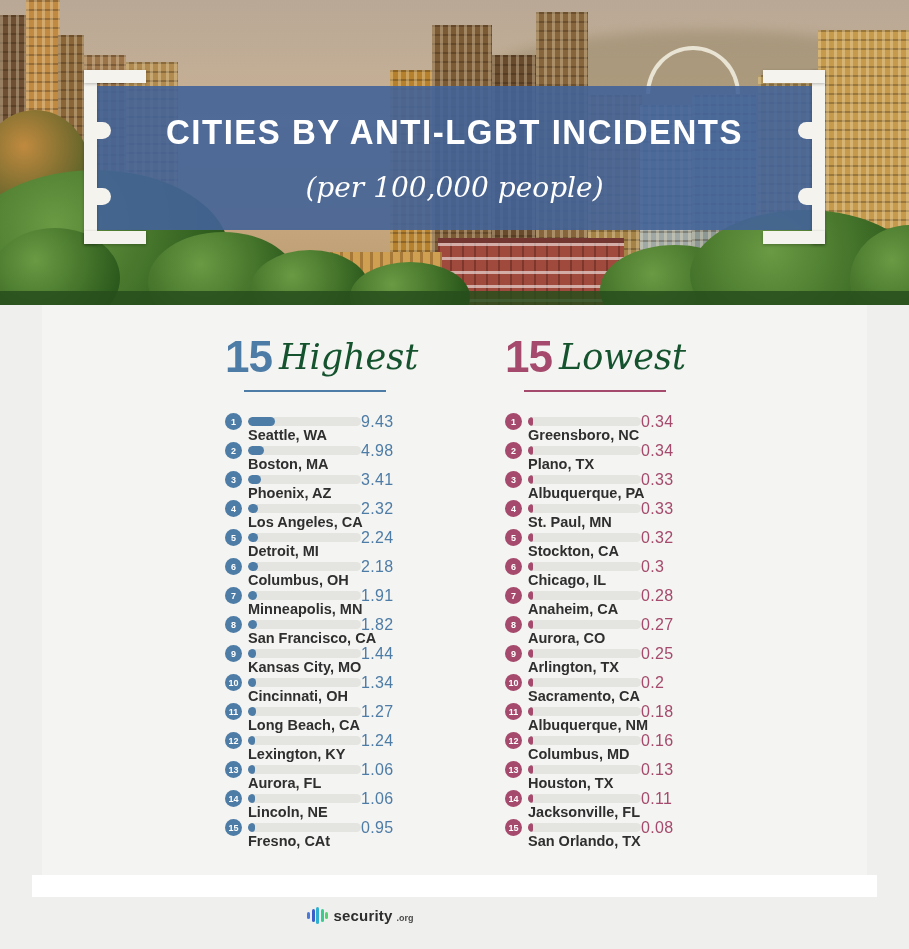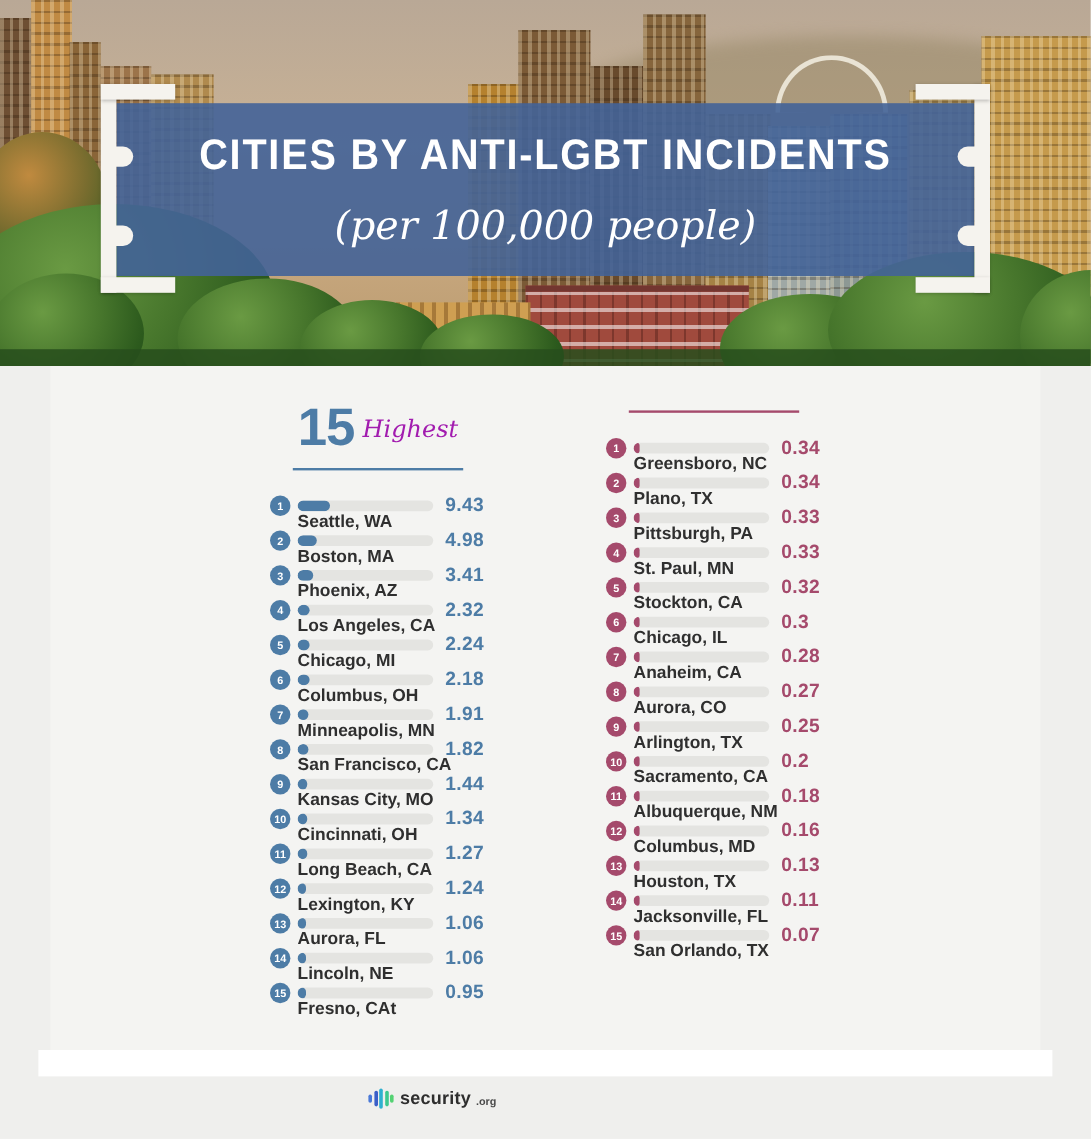--- a/index.html
+++ b/index.html
@@ -33,41 +33,41 @@
   .groundline{position:absolute;left:0;bottom:0;width:100%;height:14px;background:#274d1c;opacity:.85;}
 
   
   .fr{position:absolute;background:#f5f3ee;box-shadow:0 1px 3px rgba(0,0,0,.25);z-index:6;}
   .tab{position:absolute;width:15px;height:17px;background:#f5f3ee;border-radius:0 9px 9px 0;z-index:6;}
   .tab.r{border-radius:9px 0 0 9px;}
 
   .banner{position:absolute;left:97px;top:86px;width:715px;height:144px;z-index:5;
     background:rgba(66,99,152,.90);display:flex;flex-direction:column;align-items:center;justify-content:center;}
   .banner-title{color:#fff;font-weight:bold;font-size:33px;letter-spacing:1.5px;transform:scaleY(1.08);white-space:nowrap;}
-  .banner-sub{color:#fff;font-family:"DejaVu Serif",serif;font-style:italic;font-size:33px;margin-top:20px;}
+  .banner-sub{color:#fff;font-family:"DejaVu Serif",serif;font-style:italic;font-size:28px;margin-top:20px;}
 
   
   .card{position:absolute;left:42px;top:305px;width:825px;height:570px;background:#f4f4f2;}
   .card-base{position:absolute;left:32px;top:875px;width:845px;height:22px;background:#ffffff;}
 
   .col{position:absolute;top:28px;width:180px;}
   .col.left{left:183px;}
   .col.right{left:463px;}
   .col-header{text-align:center;white-space:nowrap;height:48px;}
   .big-num{font-size:44px;font-weight:bold;color:var(--accent);letter-spacing:-1px;vertical-align:top;line-height:48px;}
-  .col-word{font-family:"DejaVu Serif",serif;font-style:italic;font-size:20px;color:#a21caf;margin-left:7px;line-height:48px;}
+  .col-word{font-family:"DejaVu Serif",serif;font-style:italic;font-size:35px;color:#14532d;margin-left:7px;line-height:48px;}
   .underline{width:142px;height:2px;margin:9px auto 0;background:var(--accent);}
   .rows{margin-top:21px;}
   .row{height:29px;position:relative;}
   .row-line{display:flex;align-items:center;height:17px;}
   .badge{width:17px;height:17px;border-radius:50%;background:var(--accent);color:#fff;
     font-size:9px;font-weight:bold;display:flex;align-items:center;justify-content:center;flex:0 0 17px;}
   .track{width:113px;height:9px;border-radius:5px;background:#e4e4e1;margin-left:6px;position:relative;overflow:hidden;}
   .fill{position:absolute;left:0;top:0;height:100%;border-radius:5px;background:var(--accent);}
-  .value{margin-left:10px;font-weight:bold;font-size:16px;color:var(--accent);letter-spacing:.3px;line-height:17px;}
+  .value{font-weight:normal;font-size:16px;color:var(--accent);letter-spacing:.3px;line-height:17px;}
   .city{position:absolute;left:23px;top:15px;font-size:14.5px;font-weight:bold;color:#2f2f2f;white-space:nowrap;line-height:14px;}
 
   
   .footer{position:absolute;left:0;top:906px;width:722px;display:flex;justify-content:center;align-items:center;}
   .logo{display:flex;align-items:center;gap:5px;cursor:pointer;}
   .logo-bars{display:flex;align-items:center;gap:1.5px;height:18px;}
   .logo-bars span{width:3px;border-radius:2px;display:block;}
   .lb1{height:7px;background:#4a79d8;}
   .lb2{height:13px;background:#3a5fc8;}
   .lb3{height:17px;background:#2fb0cf;}
@@ -188,21 +188,21 @@
         <div class="row">
     <div class="row-line">
       <span class="badge">
               <span>5</span>
             </span>
       <span class="track">
               <span class="fill" style="width: 8.7508%;"></span>
             </span>
       <span class="value">2.24</span>
     </div>
-    <div class="city">Chicago, MI</div>
+    <div class="city">Detroit, MI</div>
   </div>
         <div class="row">
     <div class="row-line">
       <span class="badge">
               <span>6</span>
             </span>
       <span class="track">
               <span class="fill" style="width: 8.62354%;"></span>
             </span>
       <span class="value">2.18</span>
@@ -314,20 +314,23 @@
               <span class="fill" style="width: 6.01485%;"></span>
             </span>
       <span class="value">0.95</span>
     </div>
     <div class="city">Fresno, CAt</div>
   </div>
       </div>
   </div>
 
   <div class="col right" style="--accent: #a54a6c;">
+    <div class="col-header">
+      <span class="big-num">15</span><span class="col-word">Lowest</span>
+    </div>
     <div class="underline"></div>
     <div class="rows">
         <div class="row">
     <div class="row-line">
       <span class="badge">
               <span>1</span>
             </span>
       <span class="track">
               <span class="fill" style="width: 4.7211%;"></span>
             </span>
@@ -350,21 +353,21 @@
         <div class="row">
     <div class="row-line">
       <span class="badge">
               <span>3</span>
             </span>
       <span class="track">
               <span class="fill" style="width: 4.69989%;"></span>
             </span>
       <span class="value">0.33</span>
     </div>
-    <div class="city">Pittsburgh, PA</div>
+    <div class="city">Albuquerque, PA</div>
   </div>
         <div class="row">
     <div class="row-line">
       <span class="badge">
               <span>4</span>
             </span>
       <span class="track">
               <span class="fill" style="width: 4.69989%;"></span>
             </span>
       <span class="value">0.33</span>
@@ -492,21 +495,21 @@
     <div class="city">Jacksonville, FL</div>
   </div>
         <div class="row">
     <div class="row-line">
       <span class="badge">
               <span>15</span>
             </span>
       <span class="track">
               <span class="fill" style="width: 4.14846%;"></span>
             </span>
-      <span class="value">0.07</span>
+      <span class="value">0.08</span>
     </div>
     <div class="city">San Orlando, TX</div>
   </div>
       </div>
   </div>
 </div>
 <div class="card-base"></div>
 
 <div class="footer">
   <div class="logo">

